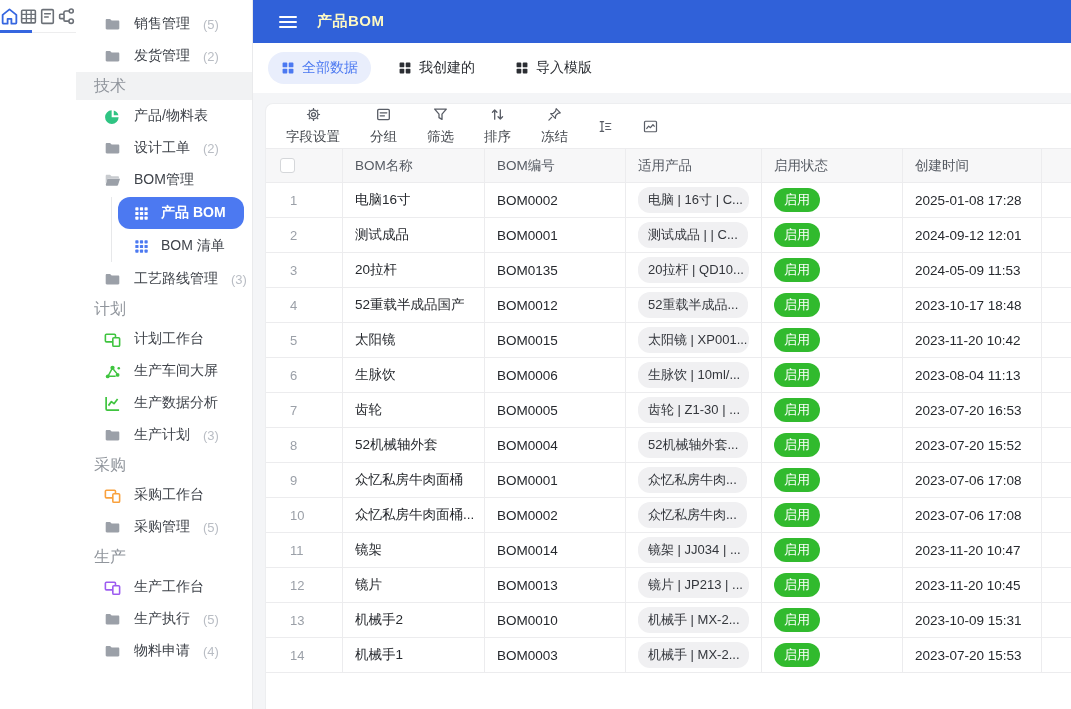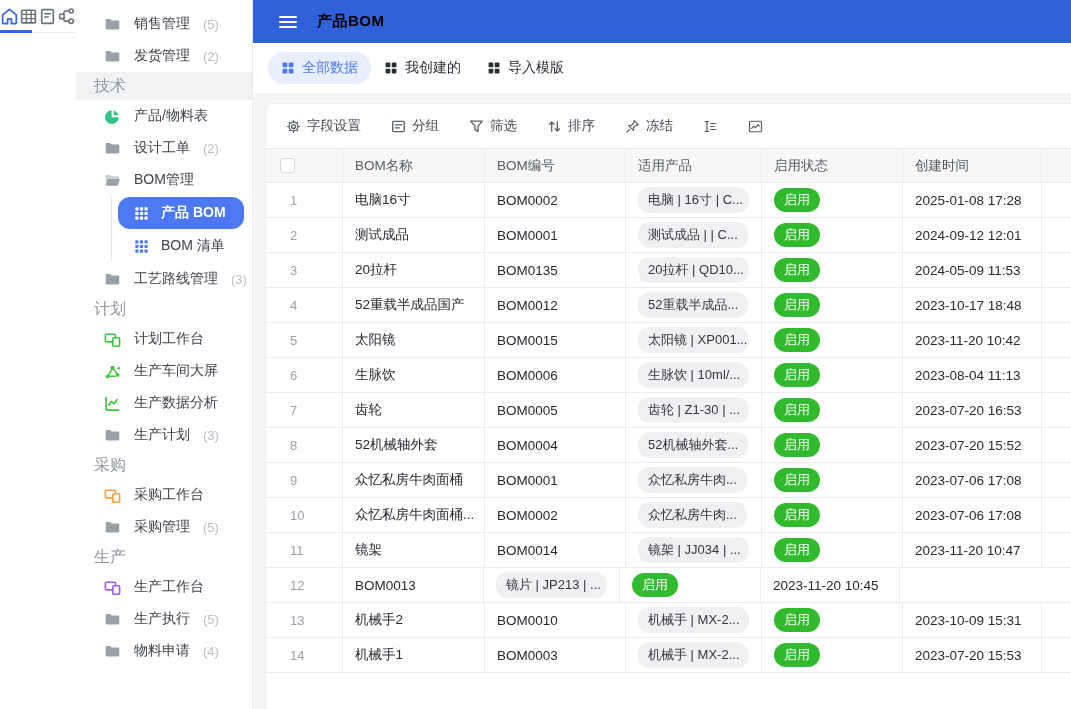--- a/index.html
+++ b/index.html
@@ -29,37 +29,37 @@
   .sub-item .ic { color:#4c79f1; }
   .sub-item.selected { background:#4c79f1; color:#fff; font-weight:700; }
   .sub-item.selected .ic { color:#fff; }
   .ic { display:inline-flex; align-items:center; justify-content:center; }
 
   
   .main { flex:1; min-width:0; display:flex; flex-direction:column; }
   .topbar { height:43px; background:#3061d9; display:flex; align-items:center;
     padding-left:26px; gap:20px; }
   .topbar .ham { color:#fff; display:flex; cursor:pointer; }
-  .topbar .title { color:#000000; font-size:15px; font-weight:700; letter-spacing:.5px; }
+  .topbar .title { color:#fef9c3; font-size:15px; font-weight:700; letter-spacing:.5px; }
 
   .tabbar { height:50px; background:#fff; display:flex; align-items:center;
-    padding-left:15px; }
+    padding-left:15px; gap:14px; }
   .tab { display:flex; align-items:center; gap:7px; padding:7px 13px; border-radius:16px;
     font-size:14px; color:#2b2e33; cursor:pointer; }
   .tab .ic { color:#2b2e33; }
   .tab.active { background:#e9eefc; color:#4c79f1; }
   .tab.active .ic { color:#4c79f1; }
 
   .content { flex:1; background:#f4f5f7; padding:10px 0 0 12px; min-width:0; }
   .card { background:#fff; height:100%; border:1px solid #edeef0; border-right:none;
     border-bottom:none; border-radius:8px 0 0 0; overflow:hidden; }
 
   .toolbar { height:44px; display:flex; align-items:center; padding-left:20px; gap:30px; }
   .tool { display:flex; align-items:center; gap:6px; font-size:13.5px; color:#45494f;
-    cursor:pointer; }
+    cursor:pointer;flex-direction:column; }
   .tool .ic { color:#595d66; }
 
   .tbl { font-size:13.5px; color:#26292e; }
   .trow { display:flex; height:35px; align-items:stretch; border-bottom:1px solid #ececee; }
   .thead { background:#f7f7f8; border-top:1px solid #ececee; color:#565b63; }
   .cell { display:flex; align-items:center; padding:0 12px; border-right:1px solid #ececee;
     overflow:hidden; white-space:nowrap; }
   .c0 { width:77px; min-width:77px; padding:0 0 0 24px; }
   .thead .c0 { padding-left:14px; }
   .c1 { width:142px; min-width:142px; }
@@ -581,20 +581,21 @@
                 <div class="cell c4">
                   <span class="badge">启用</span>
                 </div>
                 <div class="cell c5">2023-11-20 10:47</div>
                 <div class="cell c6"></div>
               </div>
               <div class="trow">
                 <div class="cell c0">
                   <span class="rownum">12</span>
                 </div>
+                <div class="cell c1">镜片</div>
                 <div class="cell c2">BOM0013</div>
                 <div class="cell c3">
                   <span class="tagpill">镜片 | JP213 | ...</span>
                 </div>
                 <div class="cell c4">
                   <span class="badge">启用</span>
                 </div>
                 <div class="cell c5">2023-11-20 10:45</div>
                 <div class="cell c6"></div>
               </div>

